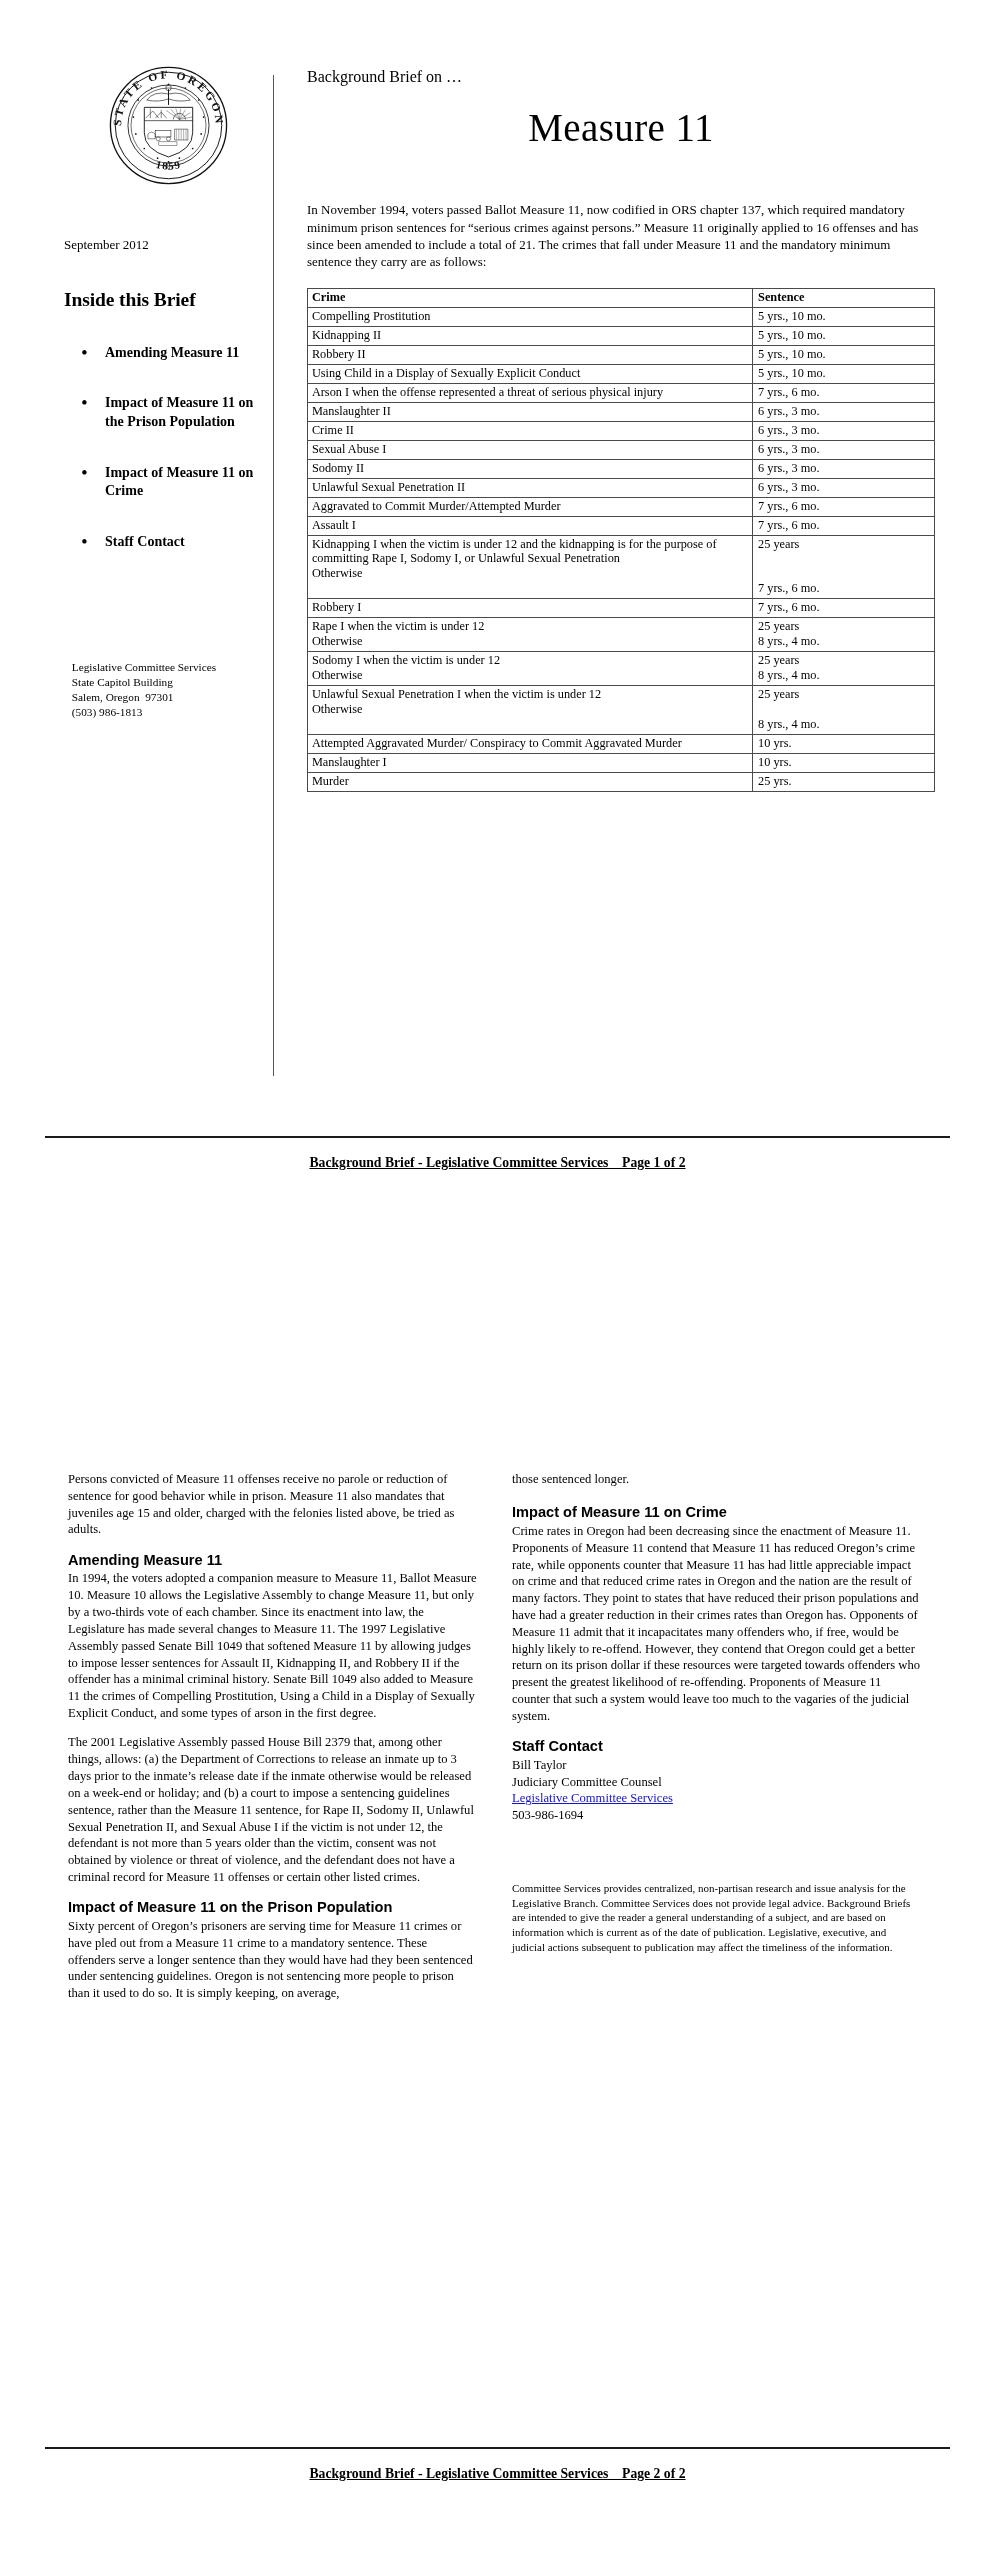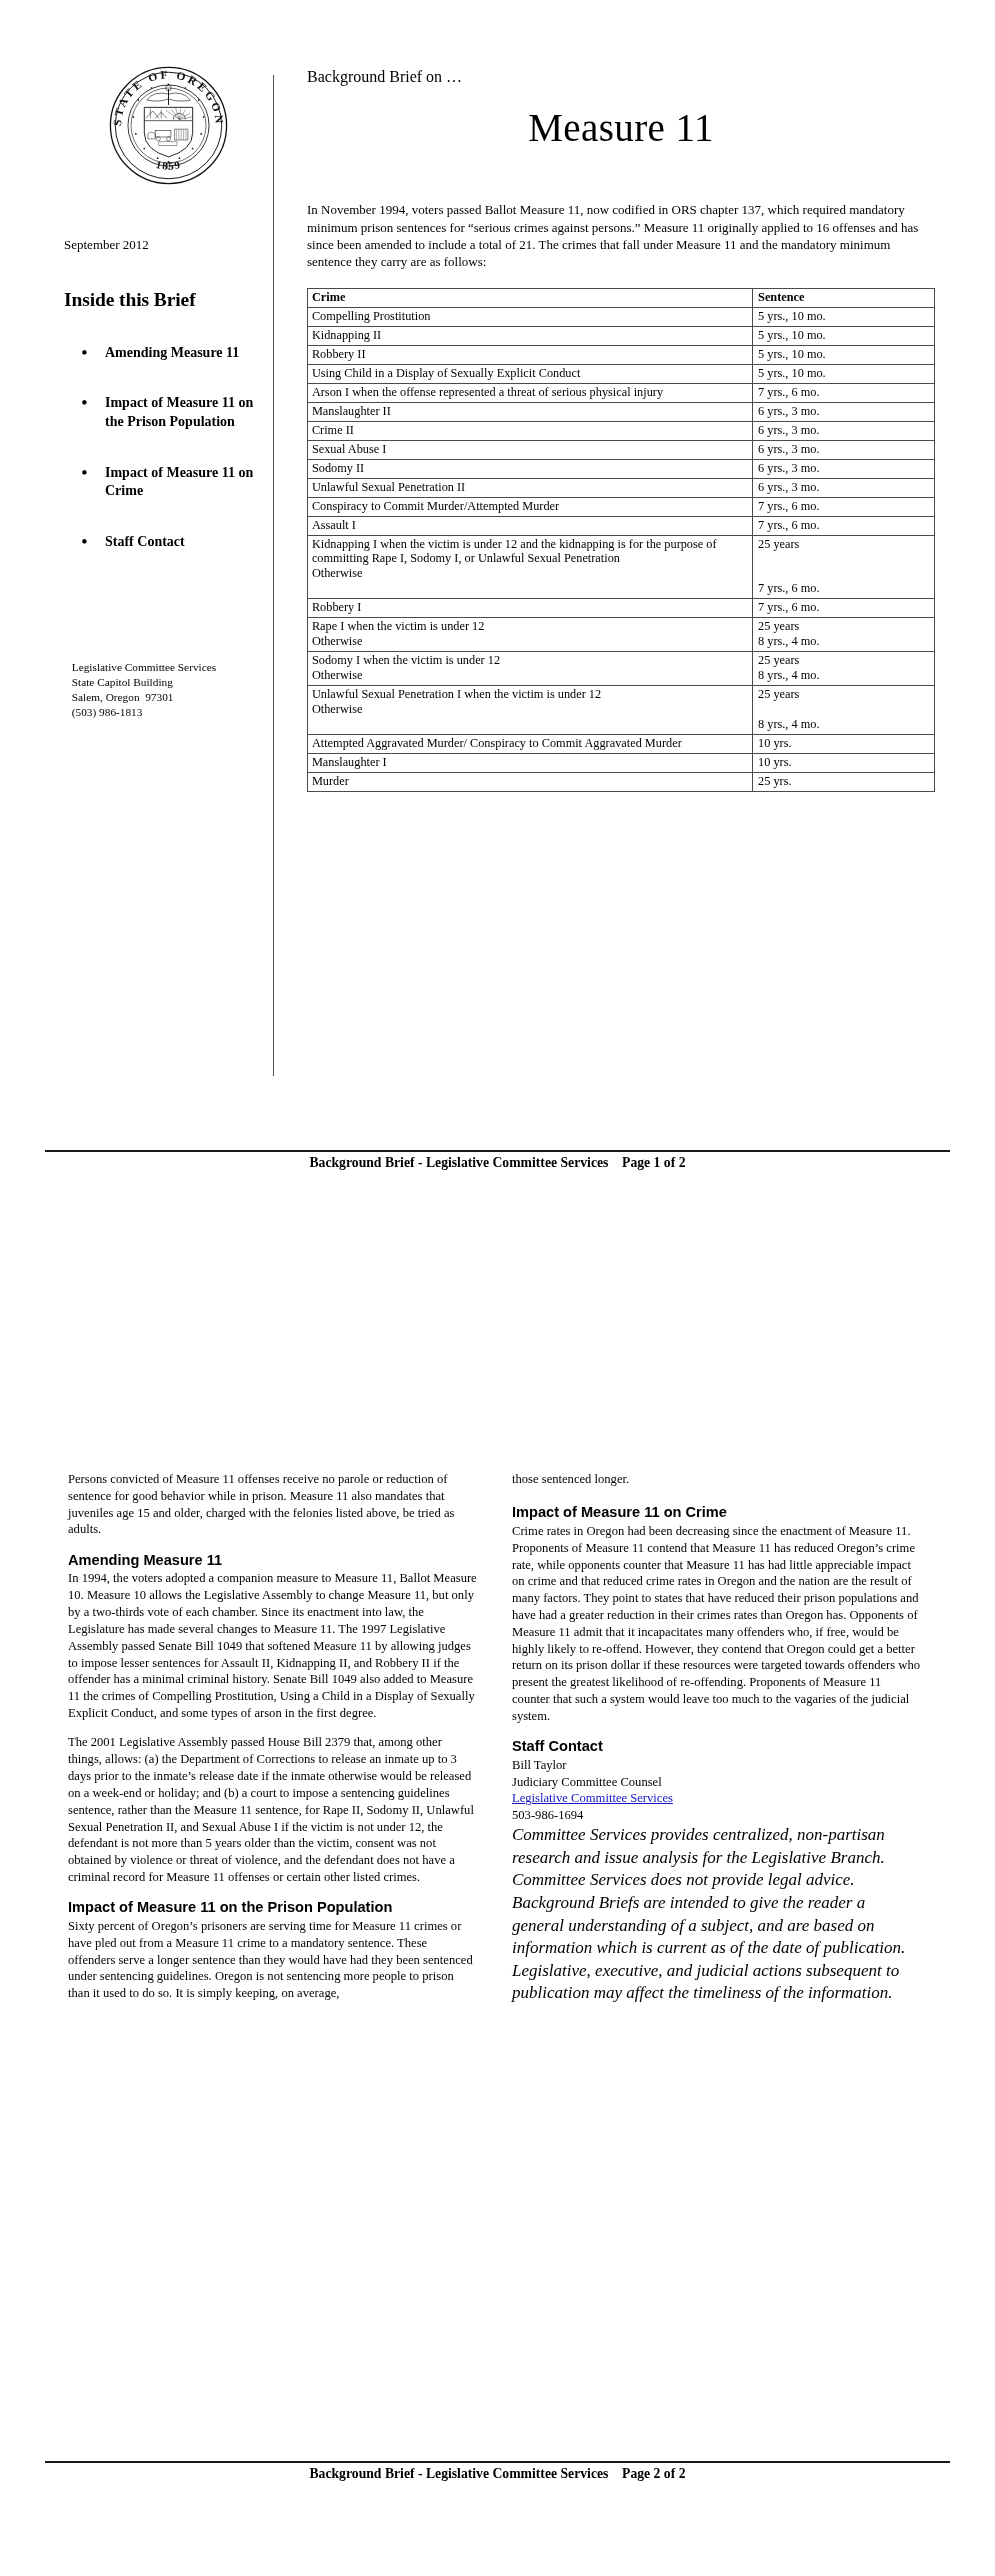--- a/index.html
+++ b/index.html
@@ -149,22 +149,23 @@
     bottom: 0;
   }
   .footer-rule {
     border-top: 2.1px solid #1a1a1a;
     width: 100%;
   }
   .footer-text {
     text-align: center;
     font-weight: bold;
     font-size: 13.7px;
-    padding-top: 3px;
+    padding-top: 17px;
     white-space: pre;
+    text-decoration: underline;
   }
   #page1 .page-footer { bottom: 117px; }
 
   
   #page2 { height: 1288px; }
   .p2-body {
     display: flex;
     flex-direction: row;
     padding: 183px 74px 0 68px;
     box-sizing: border-box;
@@ -183,22 +184,22 @@
     font-weight: bold;
     margin: 13.7px 0 1px 0;
     line-height: 1.2;
   }
   h3.sec.first { margin-top: 16.6px; }
   .link {
     color: #1414c8;
     text-decoration: underline;
   }
   .disclaimer {
-    font-style: italic;
-    font-size: 17px;
+    margin-top: 57px;
+    font-size: 11px;
     line-height: 1.33;
   }
   #page2 .page-footer { bottom: 94px; }
 </style>
 </head>
 <body>
 
 <div class="page" id="page1">
   <div class="p1-body">
 
@@ -404,21 +405,21 @@
             <tr>
               <td>
                 <span class="nl">Unlawful Sexual Penetration II</span>
               </td>
               <td class="sent">
                 <span class="nl">6 yrs., 3 mo.</span>
               </td>
             </tr>
             <tr>
               <td>
-                <span class="nl">Conspiracy to Commit Murder/Attempted Murder</span>
+                <span class="nl">Aggravated to Commit Murder/Attempted Murder</span>
               </td>
               <td class="sent">
                 <span class="nl">7 yrs., 6 mo.</span>
               </td>
             </tr>
             <tr>
               <td>
                 <span class="nl">Assault I</span>
               </td>
               <td class="sent">

